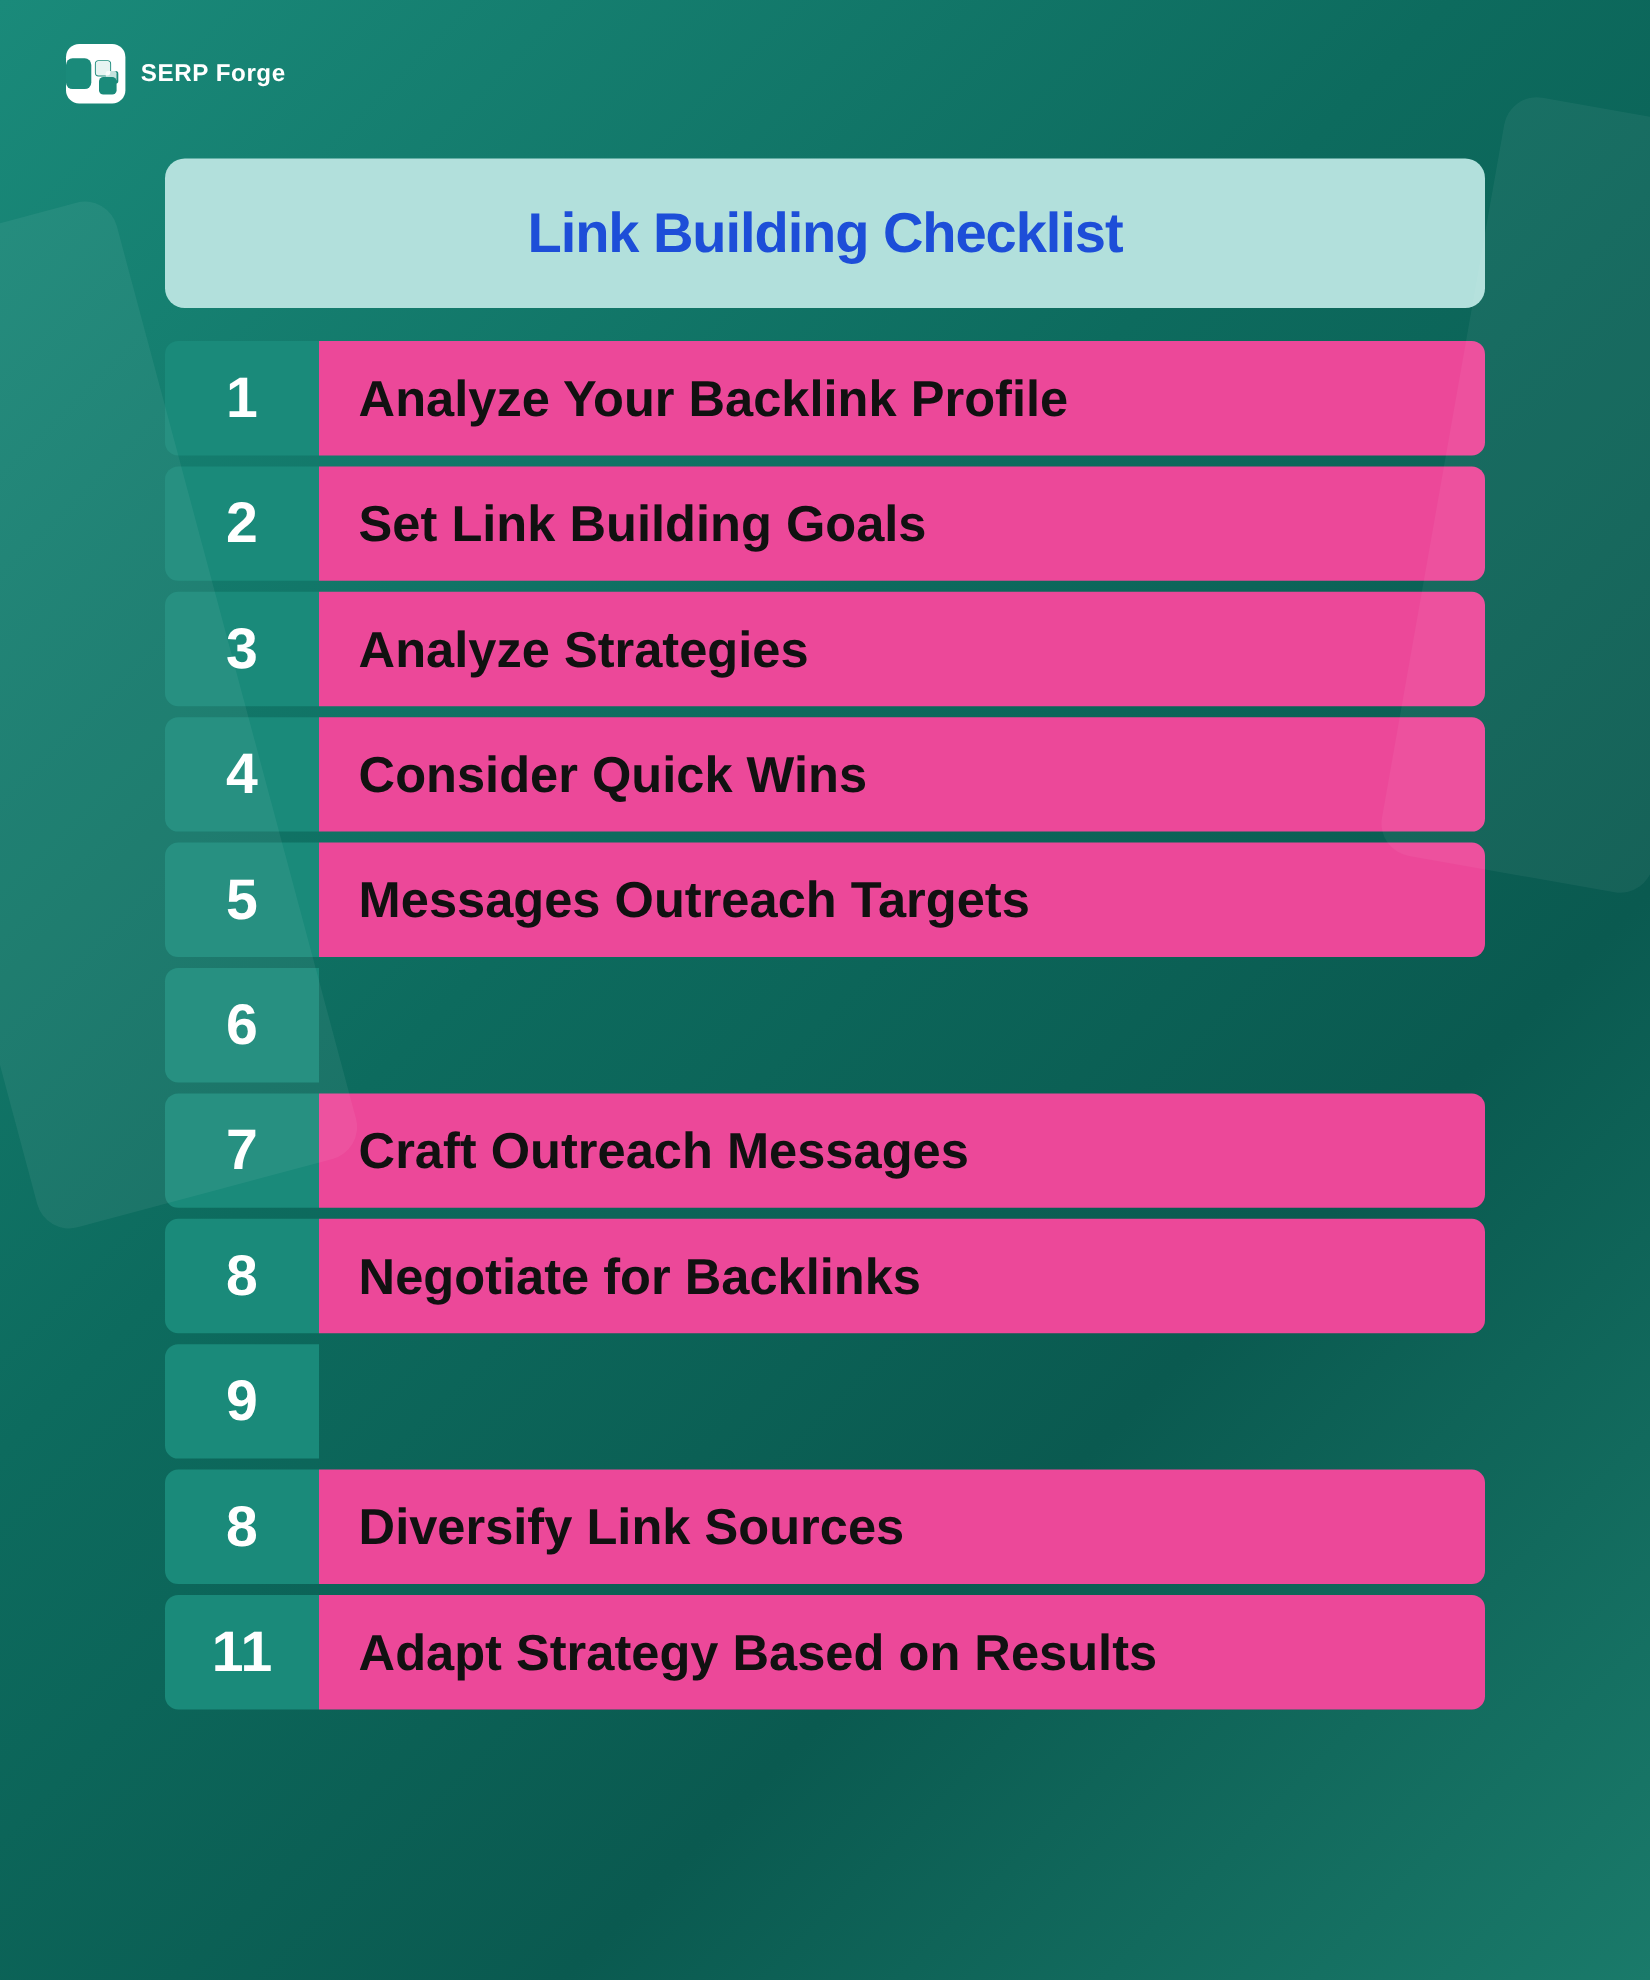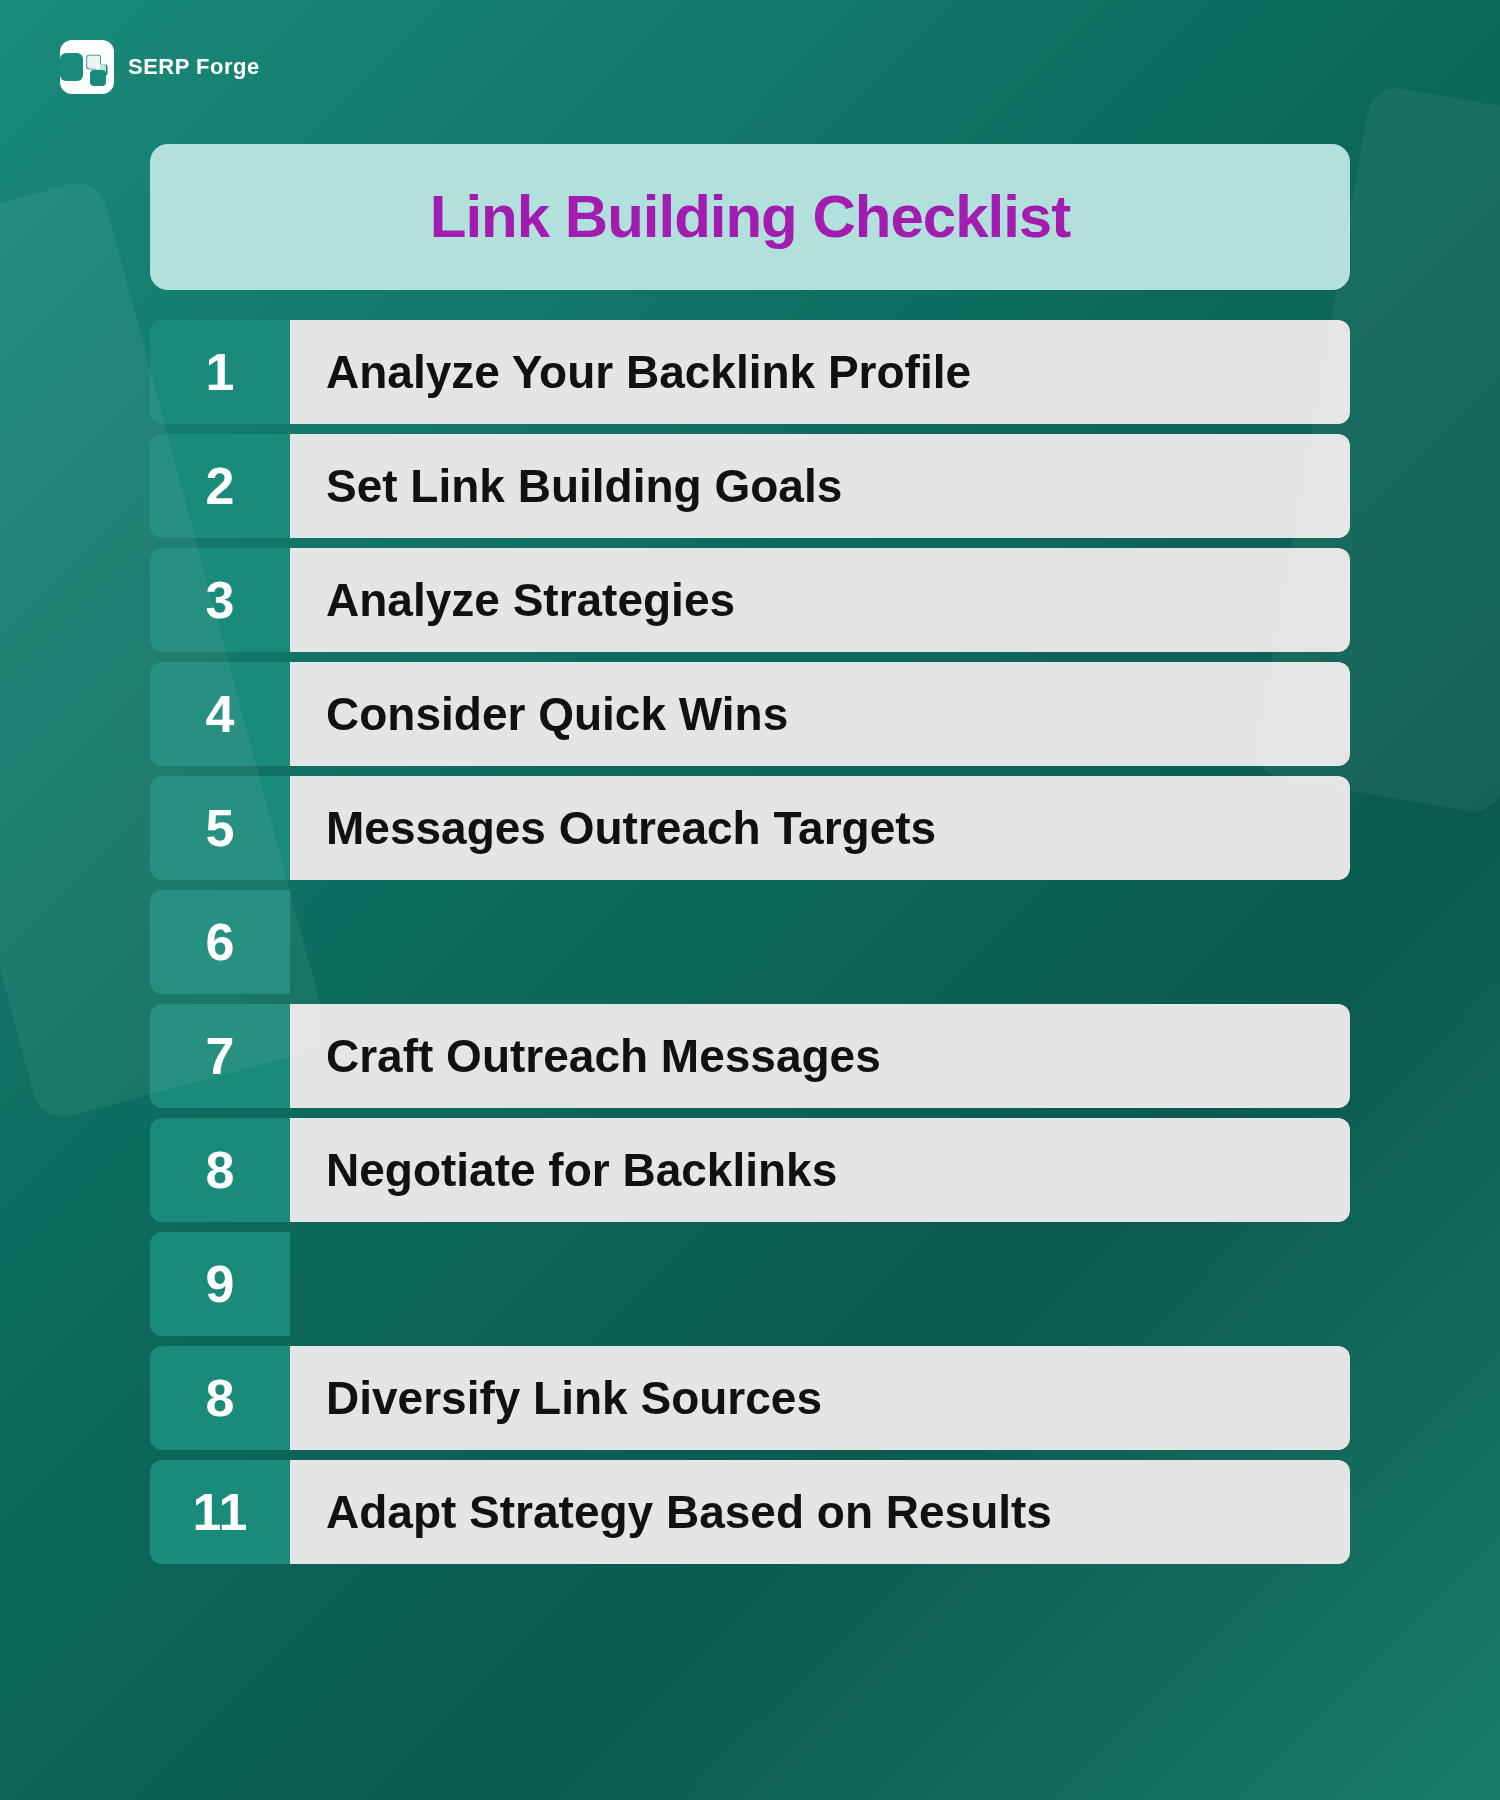--- a/index.html
+++ b/index.html
@@ -107,23 +107,23 @@
 
     .title-box {
       background: #b2e0dc;
       border-radius: 18px;
       padding: 40px 50px;
       margin-bottom: 30px;
       text-align: center;
     }
 
     .title-text {
-      font-size: 60px;
+      font-size: 51px;
       font-weight: 900;
-      color: #a21caf;
+      color: #1d4ed8;
       letter-spacing: -1px;
       line-height: 1.1;
     }
 
     .checklist {
       display: flex;
       flex-direction: column;
       gap: 10px;
     }
 
@@ -142,21 +142,21 @@
       width: 140px;
       min-width: 140px;
       display: flex;
       align-items: center;
       justify-content: center;
       border-radius: 12px 0 0 12px;
       padding: 22px 10px;
     }
 
     .item-label {
-      background: #e5e5e5;
+      background: #ec4899;
       color: #111;
       font-size: 46px;
       font-weight: 700;
       flex: 1;
       display: flex;
       align-items: center;
       padding: 22px 36px;
       border-radius: 0 12px 12px 0;
     }
   </style>

